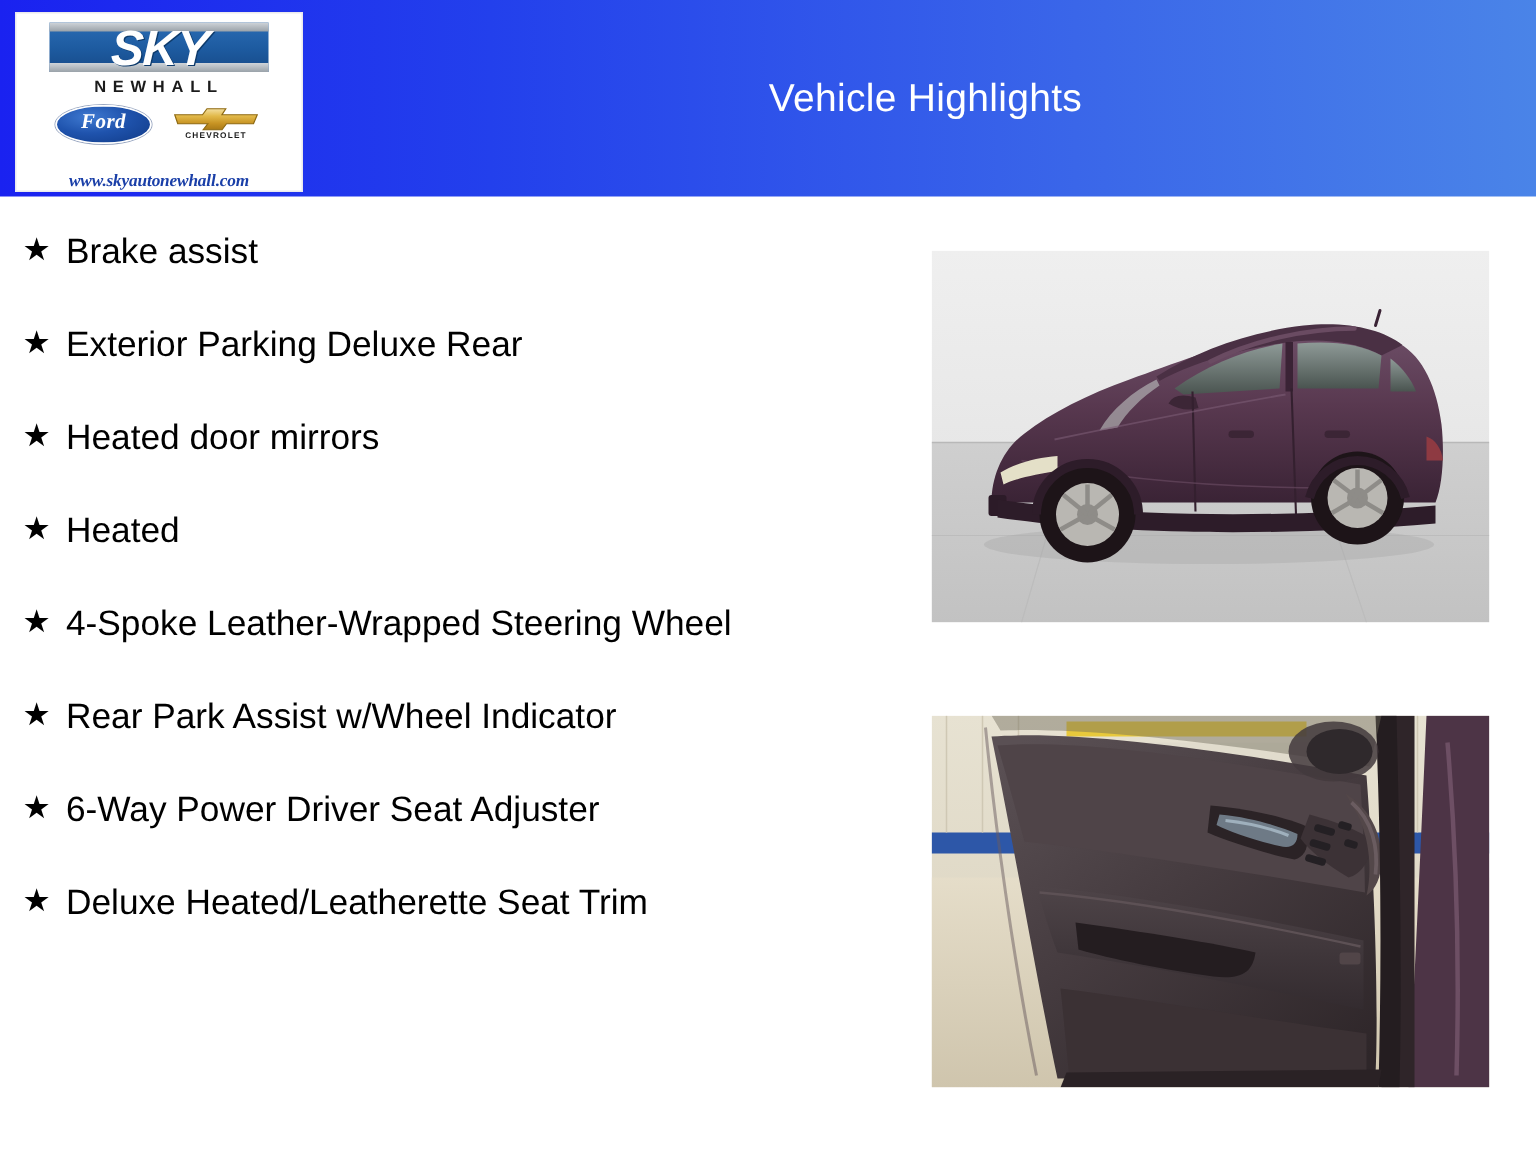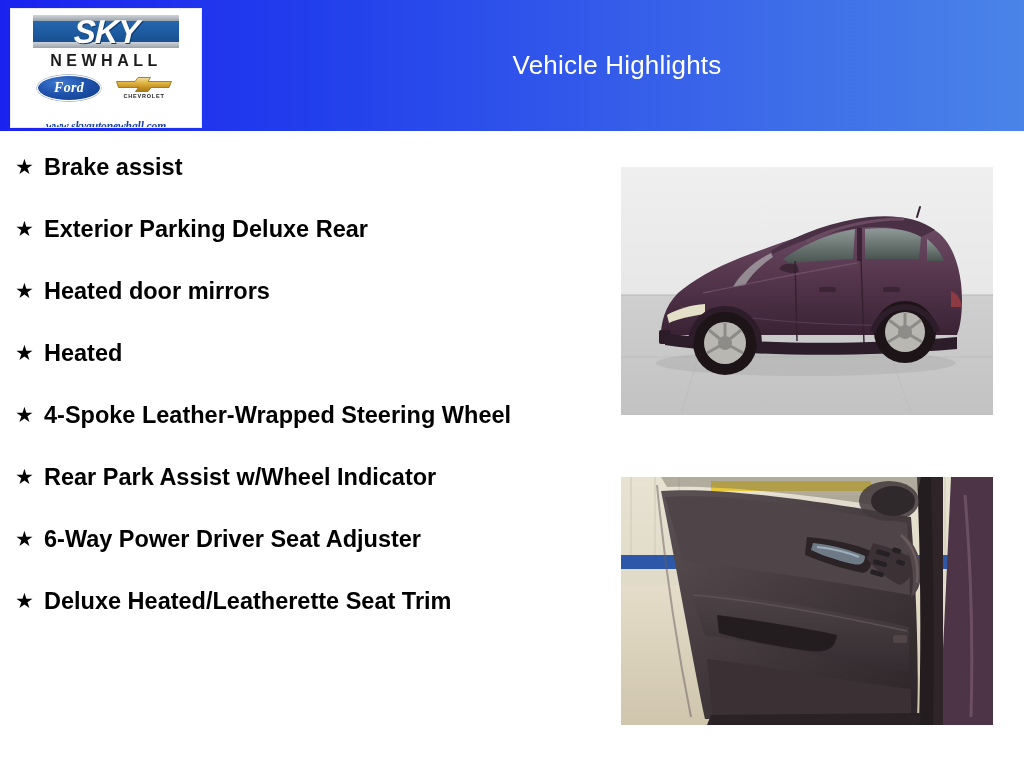--- a/index.html
+++ b/index.html
@@ -90,21 +90,21 @@
     font-size: 33px;
     letter-spacing: -1px;
     font-style: italic;
     transform: skewX(-2deg);
     text-shadow: 1px 1px 0 #0d3a6b;
     line-height: 1;
   }
 
   .newhall-word {
     margin-top: 5px;
-    font-size: 16px;
+    font-size: 11px;
     font-weight: 700;
     letter-spacing: 4.5px;
     color: #1b1b1b;
     line-height: 1;
   }
 
   .brand-row {
     margin-top: 5px;
     display: flex;
     align-items: center;
@@ -186,21 +186,21 @@
     color: #000000;
     text-align: left;
     padding-left: 3px;
   }
 
   .feature-label {
     flex: 1 1 auto;
     font-size: 23.5px;
     line-height: 34px;
     color: #000000;
-    font-weight: 700;
+    font-weight: 400;
   }
 
   
   .photo {
     position: absolute;
     overflow: hidden;
     background: #ffffff;
   }
   #photo-exterior {
     left: 621px;

